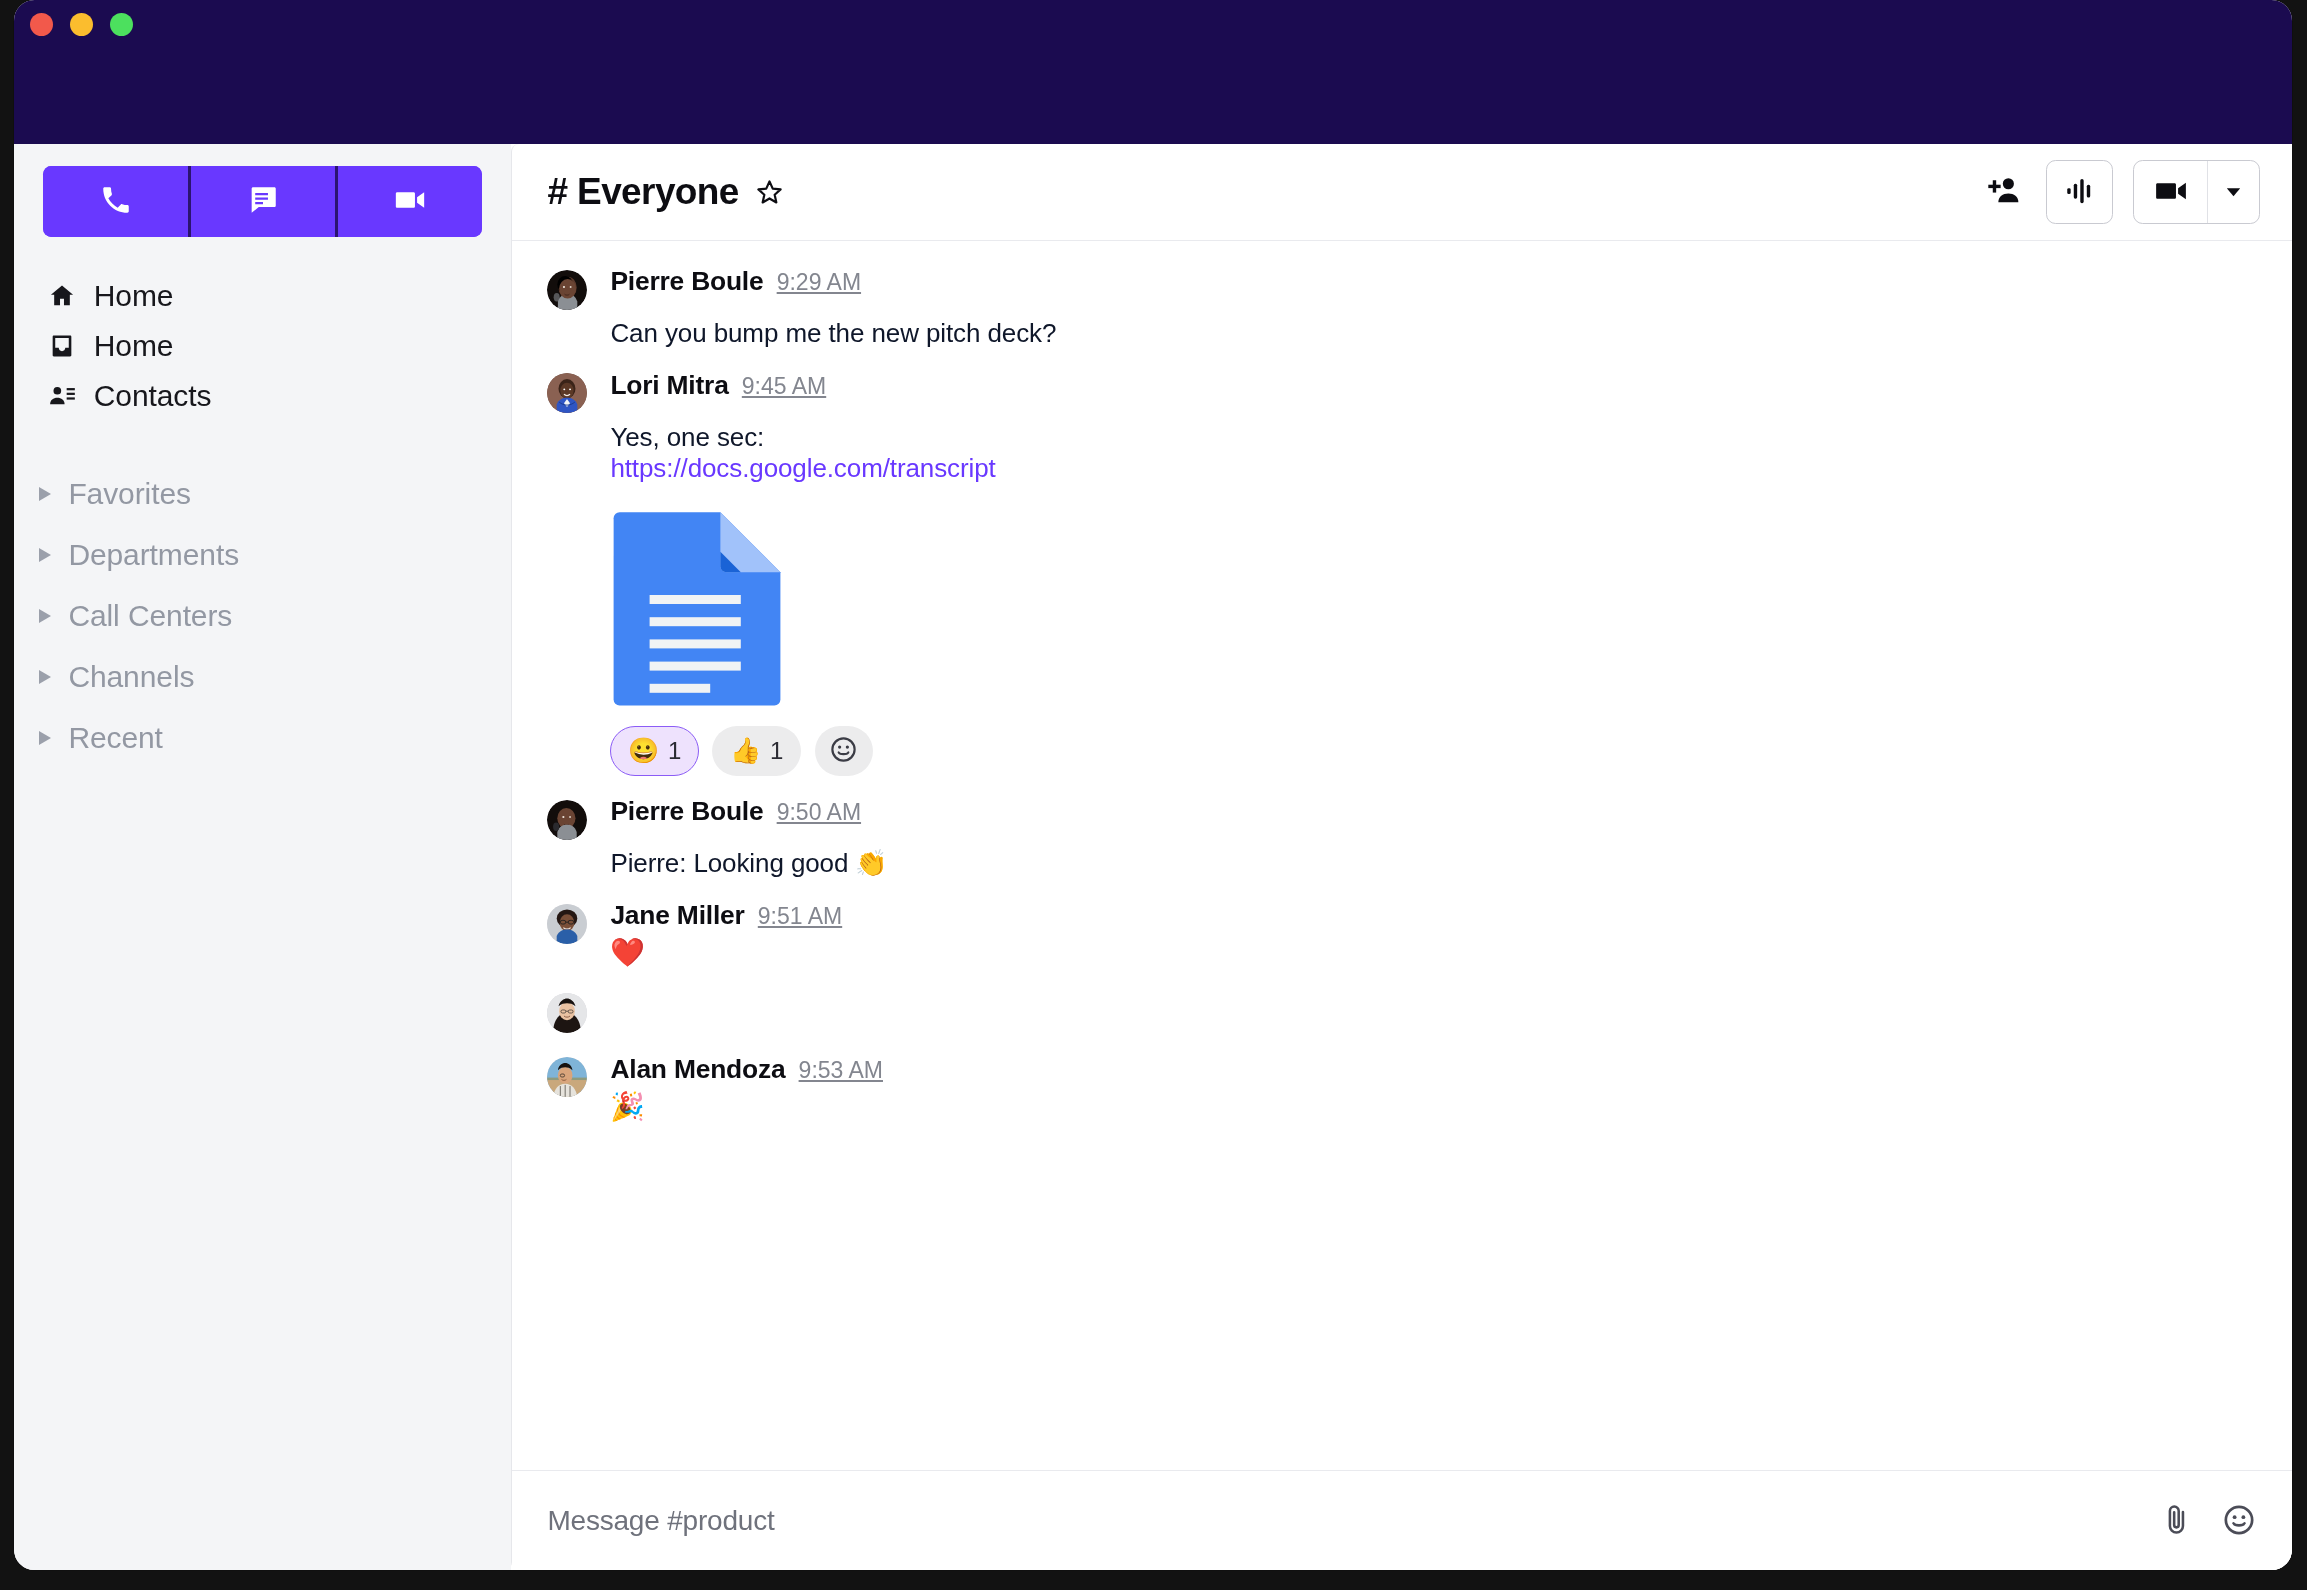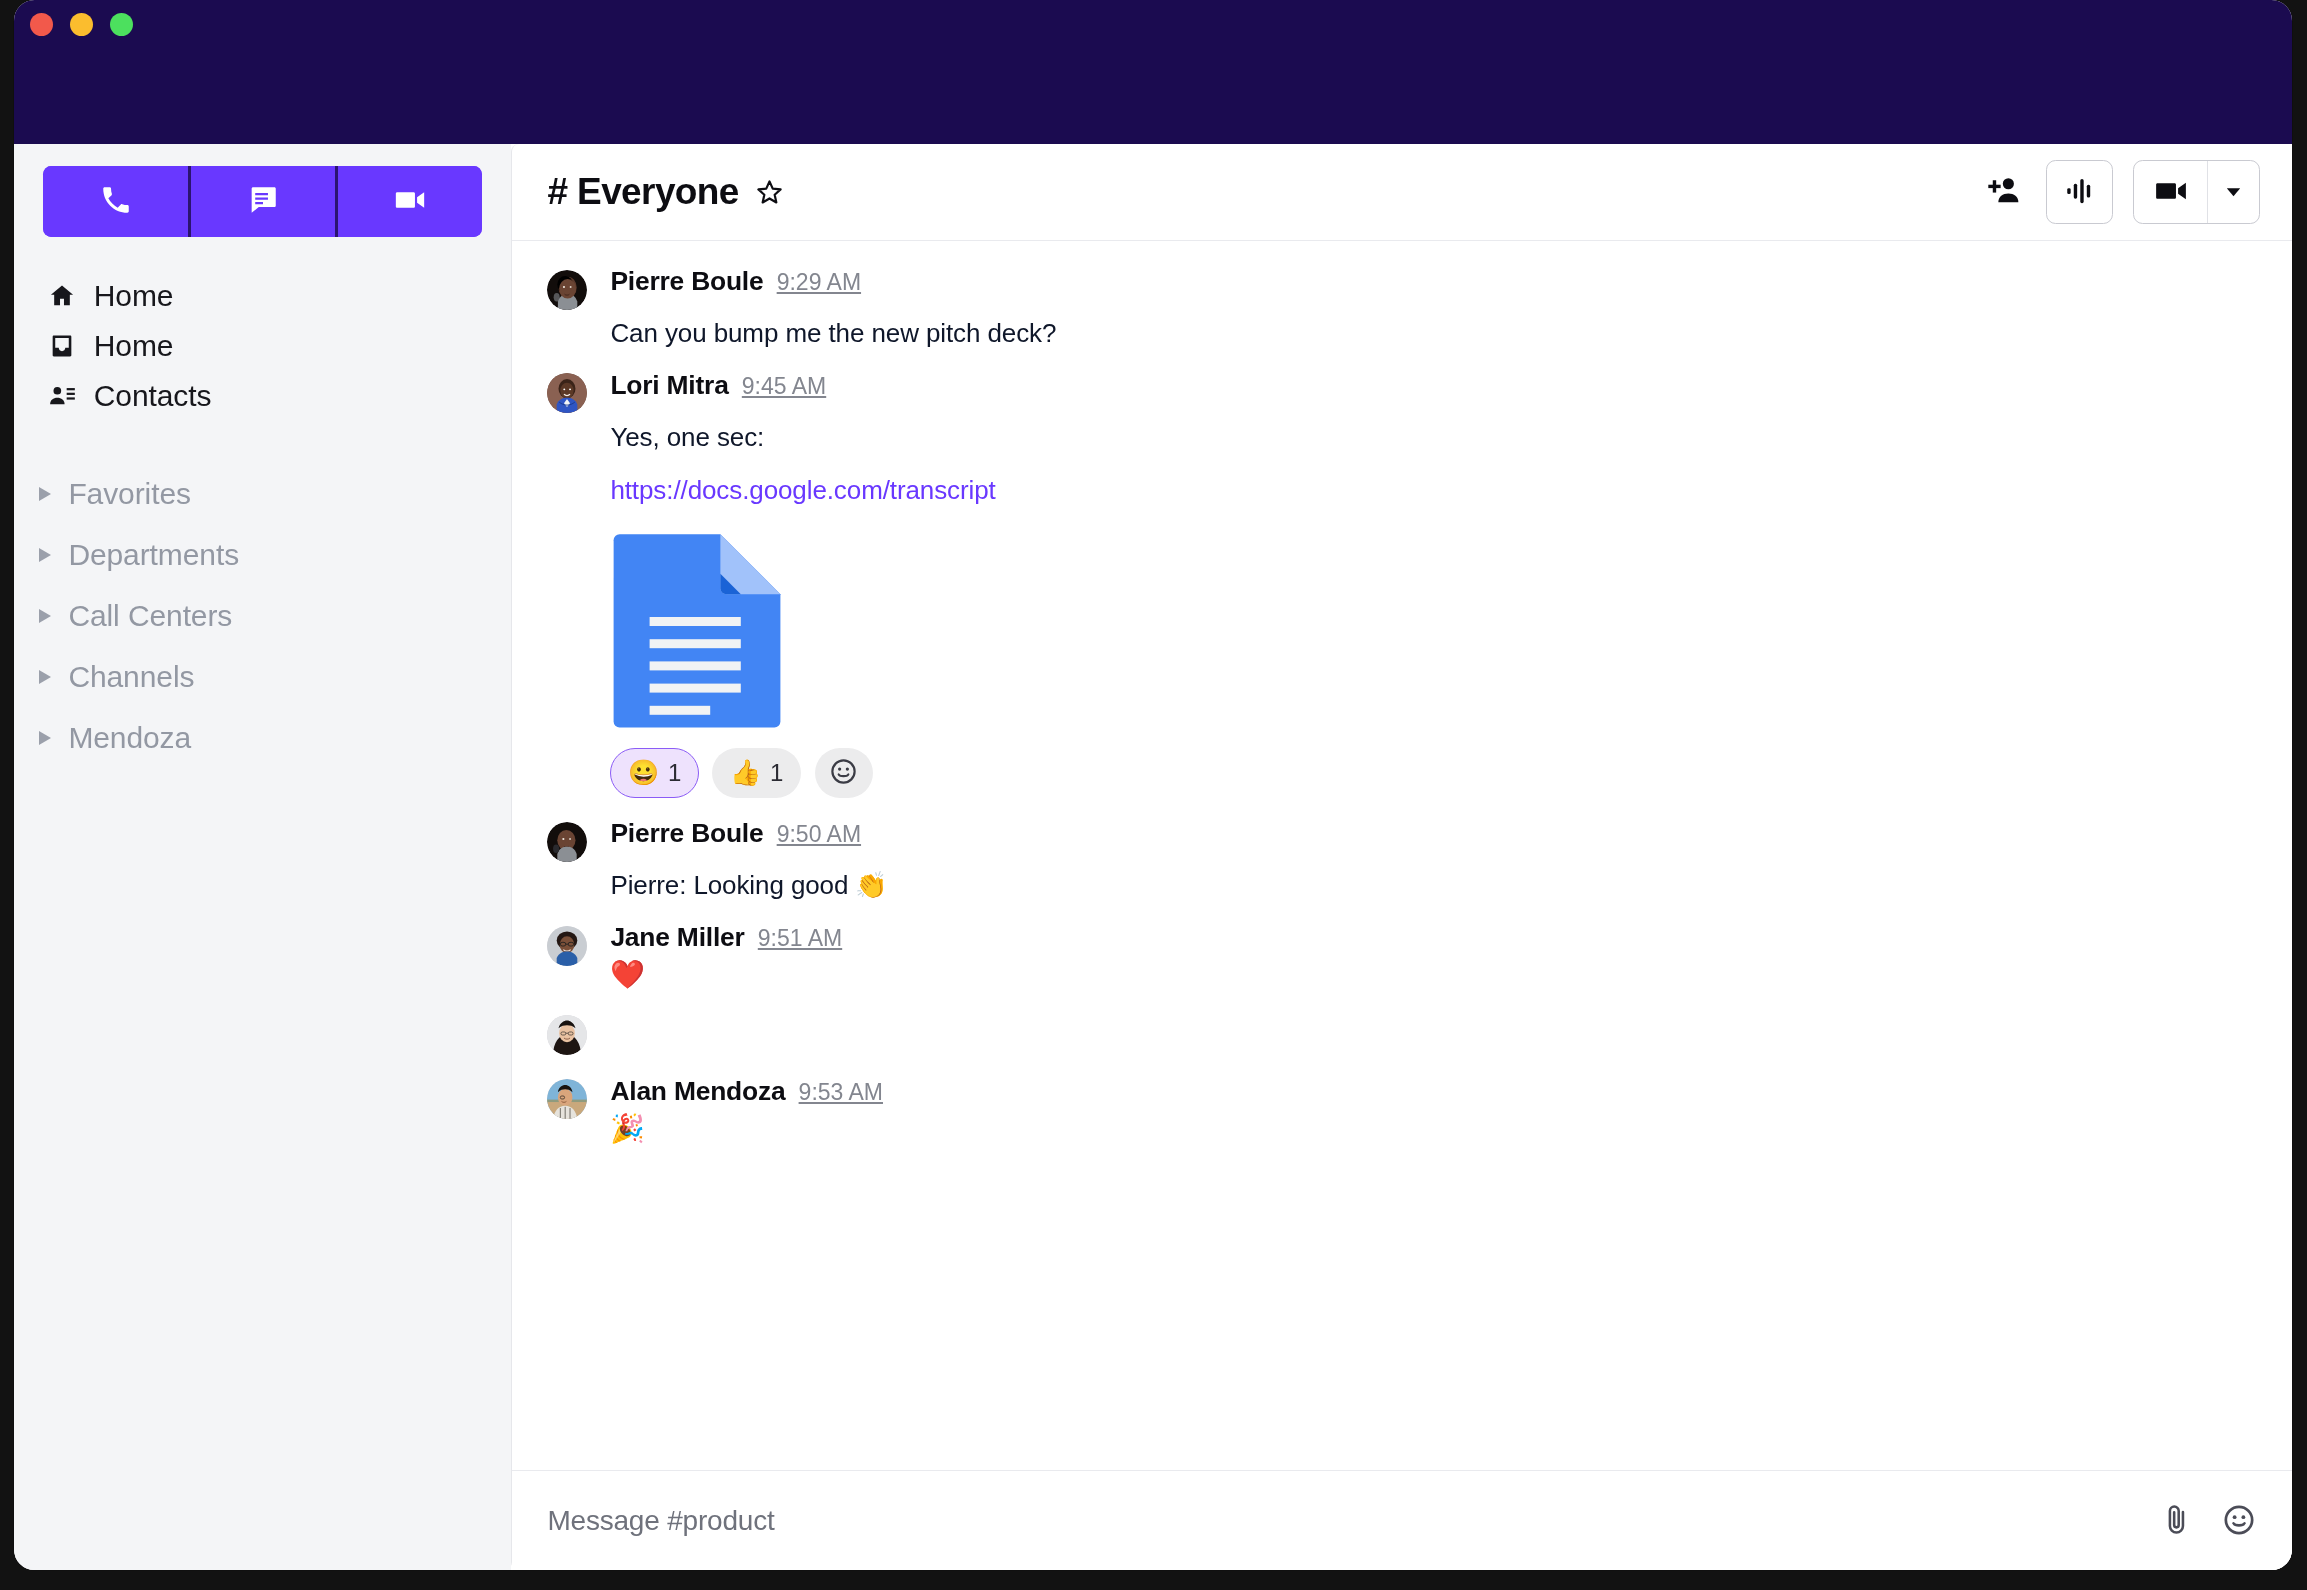--- a/index.html
+++ b/index.html
@@ -224,21 +224,21 @@
     font-size: 26px;
     color: #0f172a;
     margin-top: 20px;
     letter-spacing: -0.1px;
     line-height: 1.25;
   }
   .msg-link {
     display: block;
     font-size: 26px;
     color: #6938ff;
-    margin-top: 22px;
+    margin-top: 0;
     text-decoration: none;
     cursor: pointer;
     letter-spacing: -0.1px;
   }
   .msg-emoji-only {
     font-size: 28px;
     margin-top: 6px;
     line-height: 1.15;
   }
 
@@ -387,21 +387,21 @@
         <div class="group-item">
           <span class="caret"></span>
           <span class="group-label">Call Centers</span>
         </div>
         <div class="group-item">
           <span class="caret"></span>
           <span class="group-label">Channels</span>
         </div>
         <div class="group-item">
           <span class="caret"></span>
-          <span class="group-label">Mendoza</span>
+          <span class="group-label">Recent</span>
         </div>
       </div>
     </aside>
 
     <section class="main">
 
       <header class="channel-header">
         <span class="channel-title"># Everyone</span>
         <span class="star-icon">
           <svg viewBox="0 0 24 24">

